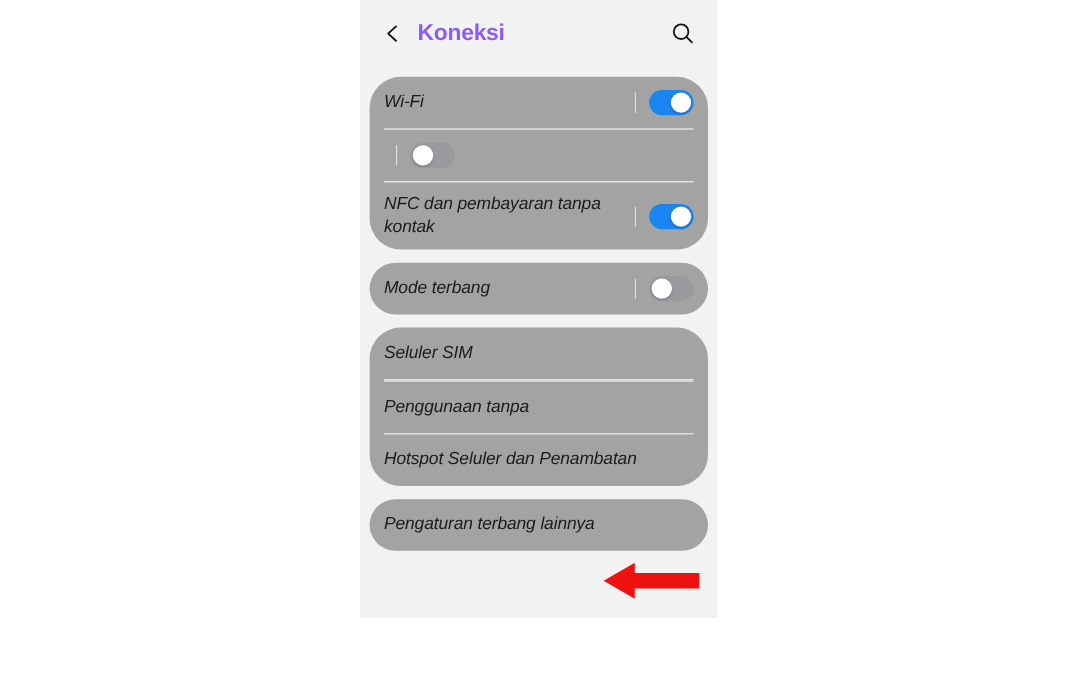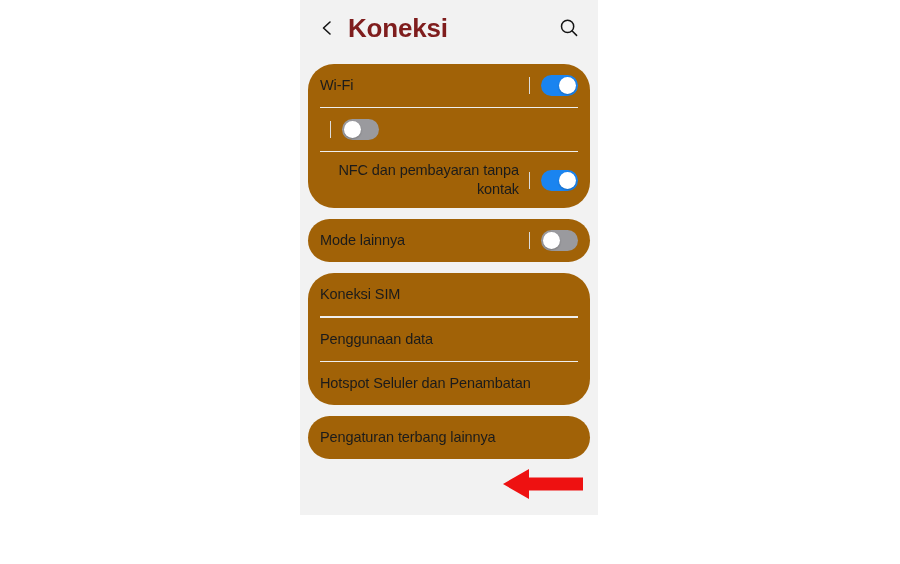--- a/index.html
+++ b/index.html
@@ -45,43 +45,44 @@
   .back-icon {
     width: 18px;
     height: 20px;
     flex: 0 0 auto;
     display: flex;
     align-items: center;
     justify-content: flex-start;
     cursor: pointer;
   }
   .app-title {
-    font-size: 26px;
+    font-size: 19px;
     font-weight: bold;
-    color: #7f1d1d;
+    color: #8b5cf6;
     letter-spacing: -0.2px;
     margin-left: 12px;
     flex: 1 1 auto;
     white-space: nowrap;
   }
   .search-icon {
     width: 22px;
     height: 22px;
     flex: 0 0 auto;
     cursor: pointer;
     margin-right: 2px;
   }
 
   
   .card {
     position: relative;
     margin: 0 8px;
-    background: #a16207;
+    background: #a3a3a3;
     border-radius: 26px;
     overflow: hidden;
+    font-style: italic;
   }
   .card + .card {
     margin-top: 11px;
   }
   .card-spacer-top { margin-top: 8px; }
 
   .row {
     position: relative;
     display: flex;
     align-items: center;
@@ -90,21 +91,21 @@
     box-sizing: border-box;
   }
   .row .label {
     font-size: 14.5px;
     color: #1b1b1b;
     line-height: 19px;
     flex: 1 1 auto;
     padding: 4px 0;
     letter-spacing: -0.1px;
   }
-  .row.two-line { min-height: 56px; text-align: right; }
+  .row.two-line { min-height: 56px; }
 
   .divider {
     height: 1px;
     background: #efefef;
     margin: 0 12px;
   }
 
   
   .toggle-wrap {
     display: flex;
@@ -199,38 +200,38 @@
           <span class="toggle-tick"></span>
           <span class="toggle on">
             <span class="knob"></span>
           </span>
         </span>
       </div>
     </div>
 
     <div class="card">
       <div class="row">
-        <span class="label">Mode lainnya</span>
+        <span class="label">Mode terbang</span>
         <span class="toggle-wrap">
           <span class="toggle-tick"></span>
           <span class="toggle">
             <span class="knob"></span>
           </span>
         </span>
       </div>
     </div>
 
     <div class="card">
       <div class="row">
-        <span class="label">Koneksi SIM</span>
-      </div>
-      <div class="divider"></div>
-      <div class="divider"></div>
-      <div class="row">
-        <span class="label">Penggunaan data</span>
+        <span class="label">Seluler SIM</span>
+      </div>
+      <div class="divider"></div>
+      <div class="divider"></div>
+      <div class="row">
+        <span class="label">Penggunaan tanpa</span>
       </div>
       <div class="divider"></div>
       <div class="row">
         <span class="label">Hotspot Seluler dan Penambatan</span>
       </div>
     </div>
 
     <div class="card">
       <div class="row">
         <span class="label">Pengaturan terbang lainnya</span>

